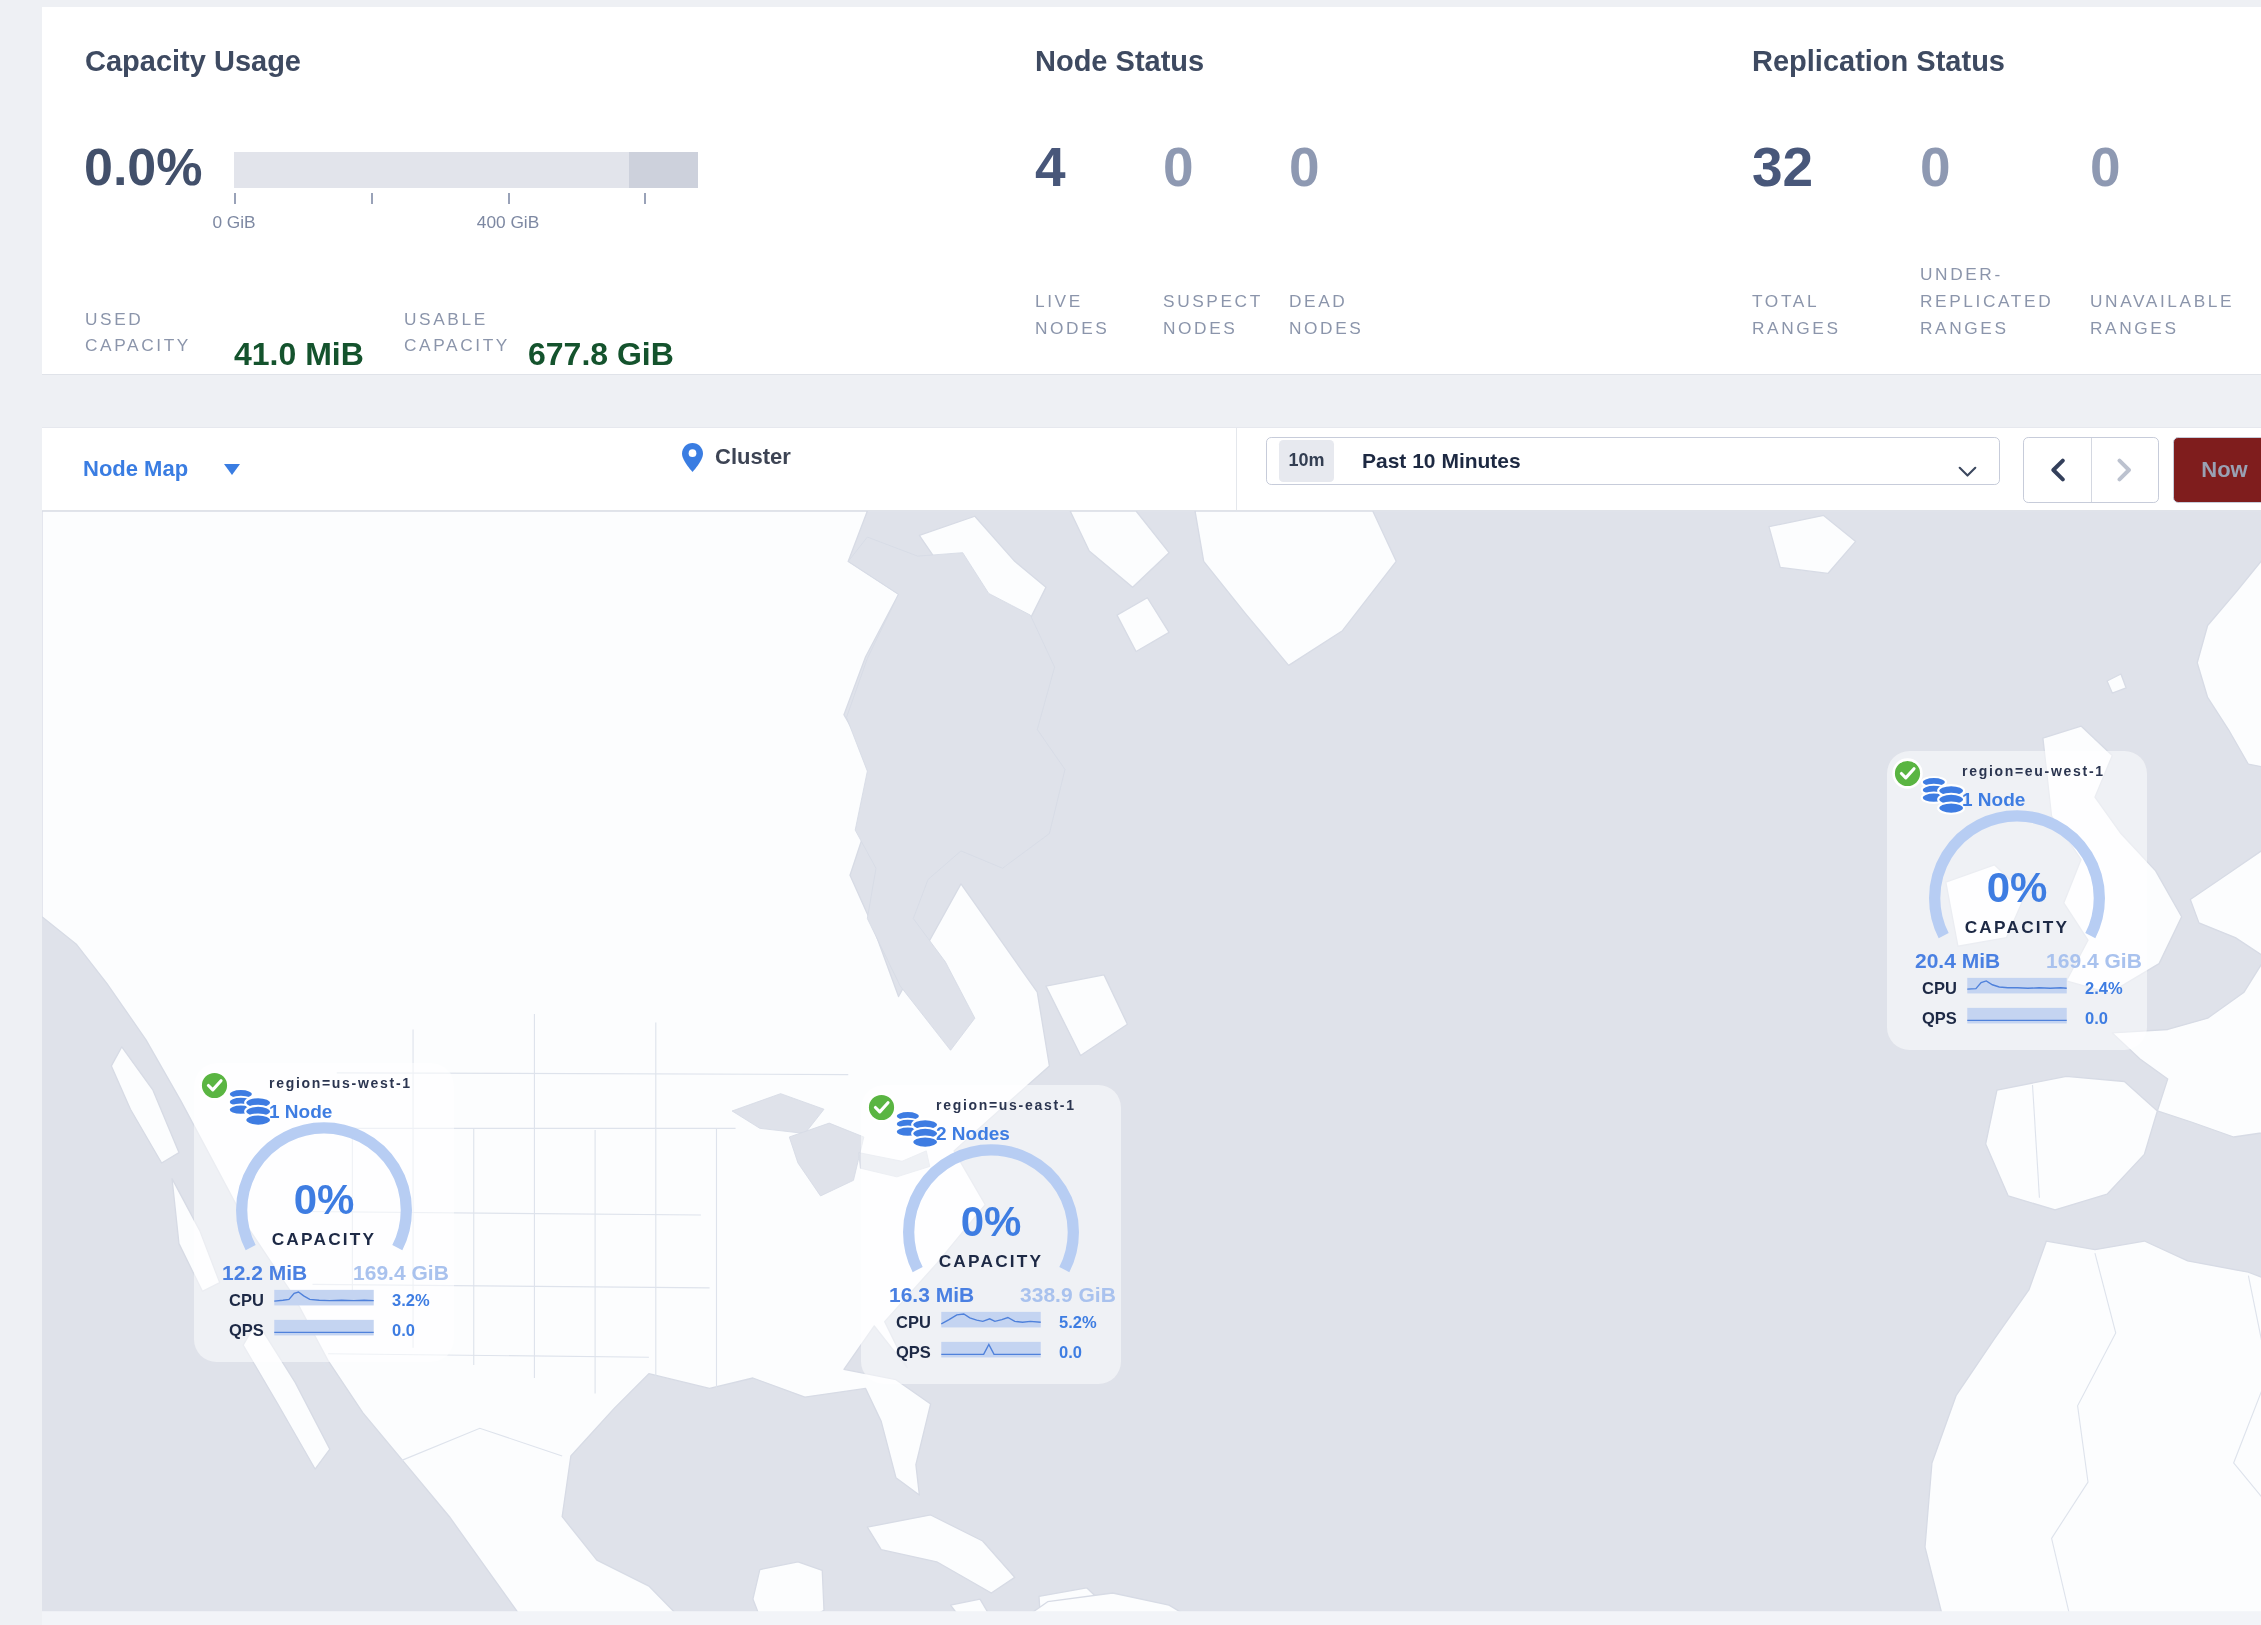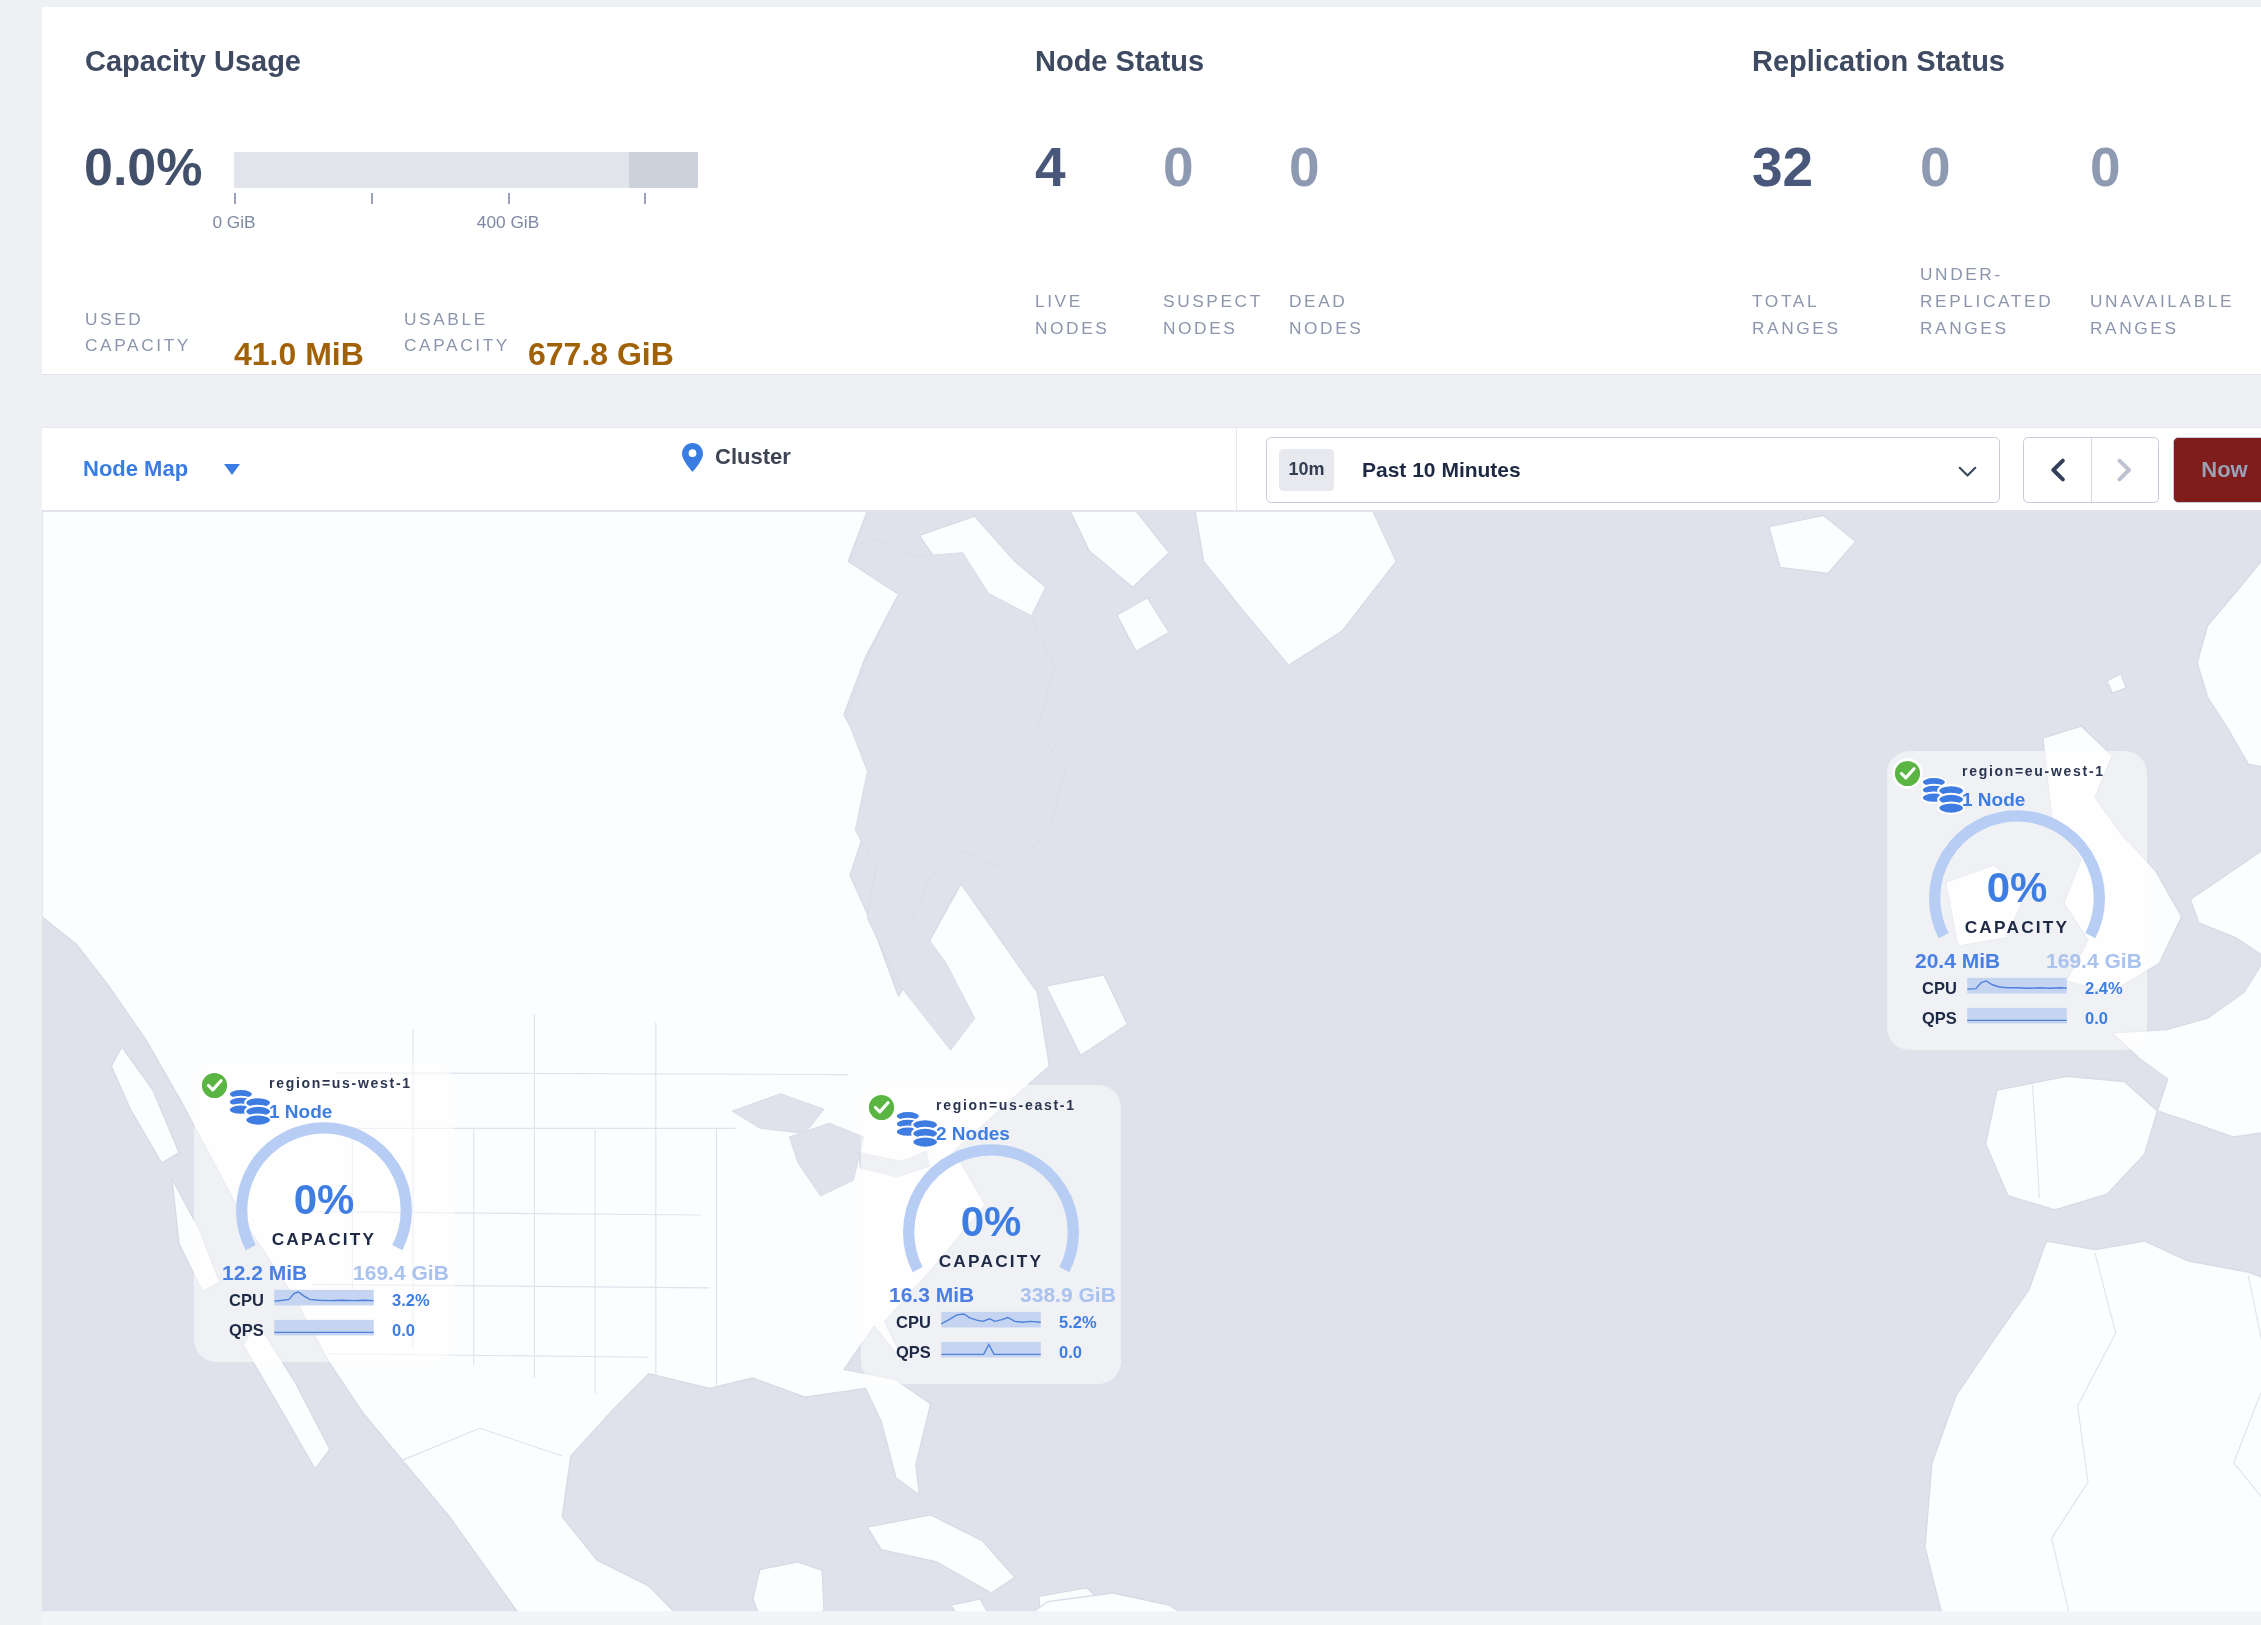--- a/index.html
+++ b/index.html
@@ -24,35 +24,35 @@
   .cap-percent { position:absolute; left:42px; top:130px; font-size:52px; font-weight:700; color:#42506b; }
   .cap-bar { position:absolute; left:192px; top:145px; width:464px; height:36px; background:#e2e4eb; }
   .cap-bar-dark { position:absolute; right:0; top:0; width:69px; height:36px; background:#cdd1dc; }
   .cap-tick { position:absolute; top:186px; width:1.7px; height:11.3px; background:#99a2b8; }
   .cap-tick-label { position:absolute; top:205px; width:104px; text-align:center; font-size:17.3px; color:#7d88a2; }
   .stat-label {
     position:absolute; top:250px; height:85px; display:flex; align-items:flex-end;
     font-size:17.3px; letter-spacing:2.6px; color:#8b95ab; line-height:27px; font-weight:400;
   }
   .cap-kv-label { position:absolute; top:299px; font-size:17.3px; letter-spacing:2.6px; color:#8b95ab; line-height:26px; }
-  .cap-kv-value { position:absolute; top:329px; font-size:32px; font-weight:700; color:#a16207; }
+  .cap-kv-value { position:absolute; top:329px; font-size:32px; font-weight:700; color:#14532d; }
   .panel-right-border { position:absolute; left:2221px; top:0; width:0.9px; height:368px; background:#e7e9ef; }
   
   .toolbar {
     position:absolute; top:427px; left:0; width:2261px; height:84px;
     background:#ffffff; border-top:0.9px solid #e6e8ee; border-bottom:0.9px solid #e0e3e9;
   }
   .view-selector { position:absolute; left:41px; top:0; height:82px; display:flex; align-items:center; gap:36px; cursor:pointer; }
   .view-selector-label { font-size:22px; font-weight:600; color:#3a7de2; }
   .caret-down { width:0; height:0; border-left:8.7px solid transparent; border-right:8.7px solid transparent; border-top:11.3px solid #3a7de2; }
   .toolbar-divider { position:absolute; left:1194px; top:0; width:0.9px; height:82px; background:#e4e7ec; }
   .breadcrumb { position:absolute; left:640px; top:0; height:58px; display:flex; align-items:center; gap:12px; }
   .breadcrumb-label { font-size:22px; font-weight:600; color:#3d4454; }
   .time-dropdown {
-    position:absolute; left:1224px; top:8.7px; width:734px; height:66px;
+    position:absolute; left:1224px; top:8.7px; width:734px; height:48px;
     border:1.7px solid #c7ccda; border-radius:5.2px; background:#fff; display:flex; align-items:center; cursor:pointer;
   }
   .time-badge {
     margin-left:12px; width:55px; height:42px; background:#e7e9ef; border-radius:4.3px;
     display:flex; align-items:center; justify-content:center;
     font-size:18px; font-weight:700; color:#333e52;
   }
   .time-label { margin-left:28px; font-size:21px; font-weight:600; color:#1d2942; }
   .time-chevron { position:absolute; right:22.5px; top:28px; }
   .arrow-group {

